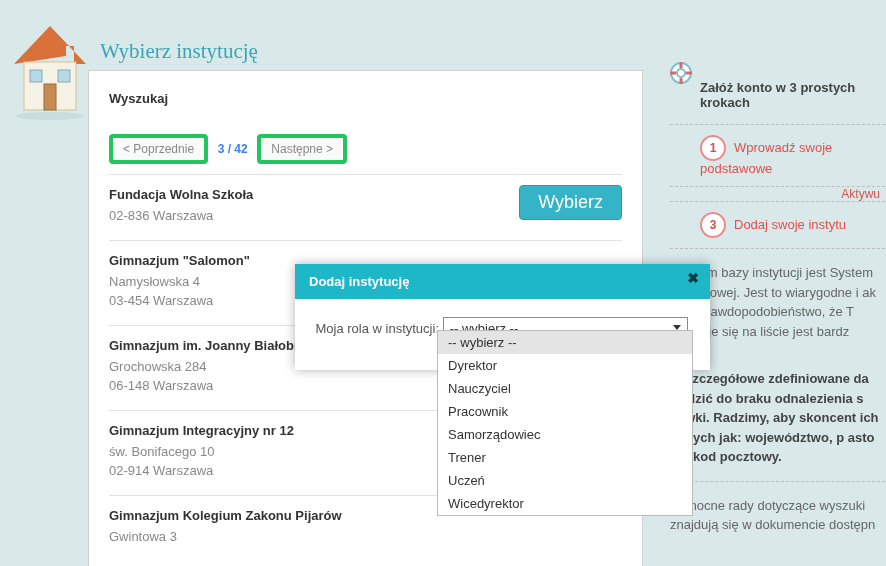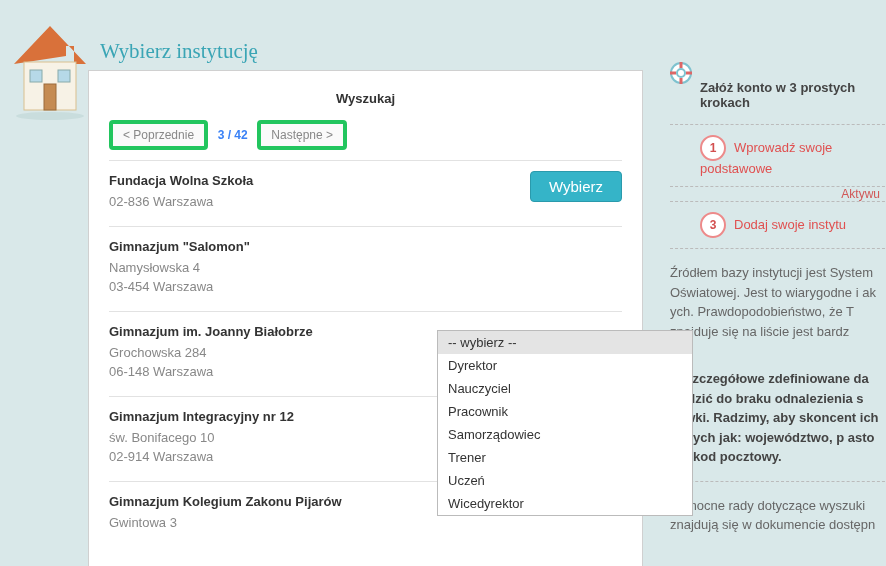--- a/index.html
+++ b/index.html
@@ -41,22 +41,21 @@
     top: 70px;
     width: 555px;
     background: #fff;
     border: 1px solid #d0d0d0;
     padding: 20px;
     box-sizing: border-box;
   }
   .search-heading {
     font-weight: bold;
     color: #333;
-    margin-bottom: 14px;
-    text-align: center;
+    margin-bottom: 28px;
   }
   .breadcrumb {
     color: #777;
     margin-bottom: 14px;
   }
   .breadcrumb a {
     color: #3aa5b5;
     text-decoration: none;
   }
   .arrow-left {
@@ -102,21 +101,21 @@
   }
   .select-btn {
     position: absolute;
     right: 0;
     top: 10px;
     background: #35b4c8;
     border: 1px solid #2a9aac;
     color: #fff;
     padding: 6px 18px;
     border-radius: 4px;
-    font-size: 15px;
+    font-size: 18px;
     cursor: pointer;
   }
   
   .side {
     position: absolute;
     left: 670px;
     top: 60px;
     width: 220px;
   }
   .side .steps-head {
@@ -314,20 +313,33 @@
     </div>
     <div class="step-connector">Aktywu</div>
     <div class="step-row dash">
       <span class="step-num">3</span><span>Dodaj swoje instytu</span>
     </div>
     <div class="side-text">Źródłem bazy instytucji jest System Oświatowej. Jest to wiarygodne i ak ych. Prawdopodobieństwo, że T znajduje się na liście jest bardz</div>
     <div class="side-text bold">yt szczegółowe zdefiniowane da wadzić do braku odnalezienia s cówki. Radzimy, aby skoncent ich danych jak: województwo, p asto lub kod pocztowy.</div>
     <div class="side-text dash-top">Pomocne rady dotyczące wyszuki znajdują się w dokumencie dostępn</div>
   </div>
 
+  <div class="modal">
+    <div class="modal-head">
+      <span>Dodaj instytucję</span>
+      <span class="modal-close">✖</span>
+    </div>
+    <div class="modal-body">
+      <span class="rolelabel">Moja rola w instytucji:</span>
+      <span class="roleselect">
+        <span>-- wybierz --</span>
+        <span class="caret"></span>
+      </span>
+    </div>
+  </div>
 
   <div class="dropdown">
     <div class="opt sel">-- wybierz --</div>
     <div class="opt">Dyrektor</div>
     <div class="opt">Nauczyciel</div>
     <div class="opt">Pracownik</div>
     <div class="opt">Samorządowiec</div>
     <div class="opt">Trener</div>
     <div class="opt">Uczeń</div>
     <div class="opt">Wicedyrektor</div>

